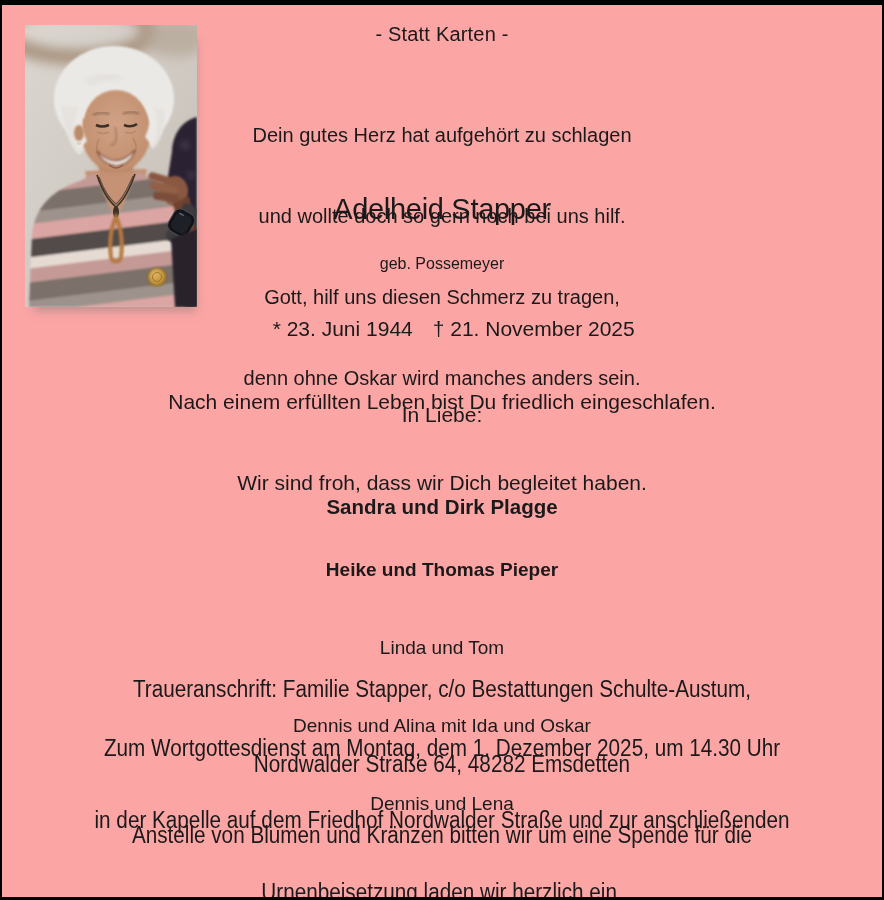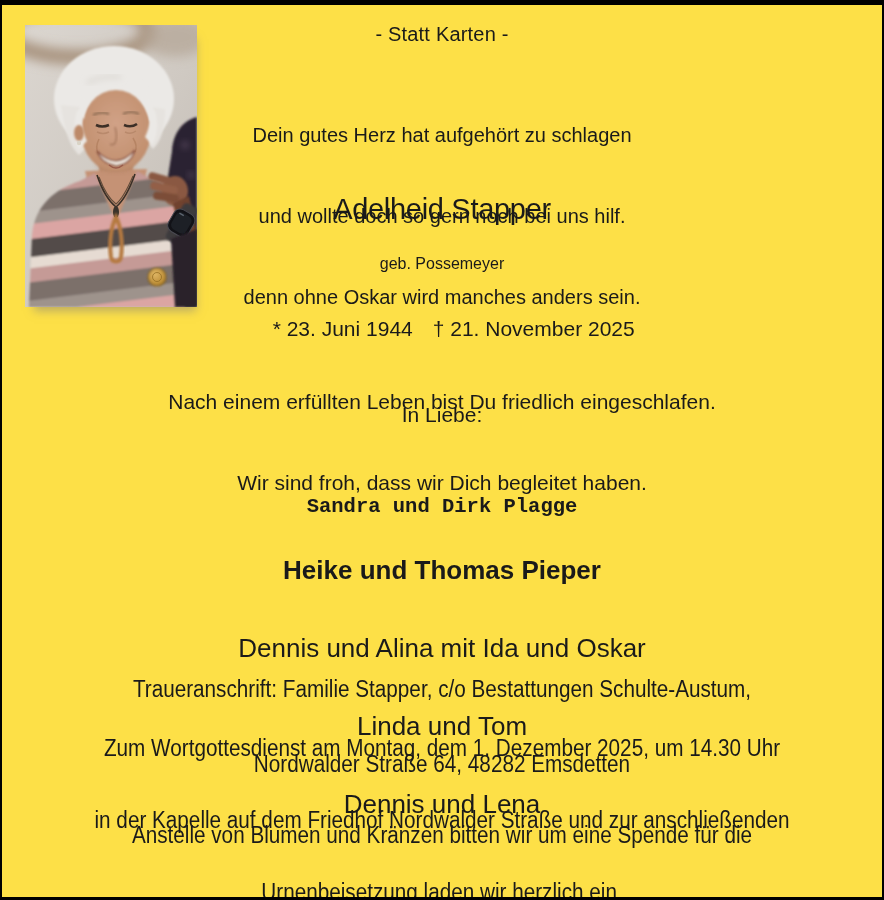--- a/index.html
+++ b/index.html
@@ -2,37 +2,37 @@
 <html lang="de"><head>
 <meta charset="utf-8">
 <style>
   html,body{margin:0;padding:0;background:#ffffff;}
   .sheet{
     position:relative;
     width:884px;height:900px;
     box-sizing:border-box;
     border-style:solid;border-color:#000;
     border-width:5px 2px 3px 2px;
-    background:#fde047;
+    background:#fca5a5;
     font-family:"Liberation Sans","DejaVu Sans",sans-serif;
     color:#1a1a1a;
     overflow:hidden;
   }
   .tblock{position:absolute;left:0;width:100%;text-align:center;white-space:pre;}
   .pre-header{top:18px;font-size:20px;letter-spacing:.2px;}
   .poem{top:63px;font-size:20px;line-height:27px;}
   .name{top:188px;font-size:29px;letter-spacing:-.3px;font-weight:400;}
   .maiden{top:250px;font-size:16px;}
   .dates{top:288px;font-size:21px;}
   .dates span{display:inline-block;}
   .dates .gap{width:20px;}
   .farewell{top:329px;font-size:21px;line-height:27px;}
   .salutation{top:398px;font-size:21px;}
-  .family-group1{top:437px;font-size:20.5px;line-height:26px;font-family:Liberation Mono, monospace;}
-  .family-group2{top:500px;font-size:26px;line-height:26px;}
+  .family-group1{top:437px;font-size:20.5px;line-height:26px;}
+  .family-group2{top:500px;font-size:19px;line-height:26px;}
   .fam-title{font-weight:700;}
   .narrow{transform:scaleX(0.9);transform-origin:50% 0;}
   .address{top:622px;font-size:23px;line-height:25px;}
   .service{top:683px;font-size:23px;line-height:24px;}
   .donation{top:769px;font-size:23px;line-height:24.5px;}
   .photo{
     position:absolute;left:23px;top:20px;width:172px;height:282px;
     box-shadow:4px 9px 9px -5px rgba(135,130,122,.55);
   }
   .photo svg{display:block;}
@@ -149,20 +149,21 @@
       </g>
       <path d="M146,214 L172,204 L172,282 L150,282 Z" fill="#2a242c" filter="url(#b1)"></path>
     </svg>
   </div>
 
   <div class="tblock pre-header">- Statt Karten -</div>
 
   <div class="tblock poem">
     <div>Dein gutes Herz hat aufgehört zu schlagen</div>
     <div>und wollte doch so gern noch bei uns hilf.</div>
+    <div>Gott, hilf uns diesen Schmerz zu tragen,</div>
     <div>denn ohne Oskar wird manches anders sein.</div>
   </div>
 
   <div class="tblock name">Adelheid Stapper</div>
   <div class="tblock maiden">geb. Possemeyer</div>
 
   <div class="tblock dates">
     <span>* 23. Juni 1944</span><span class="gap"></span><span>† 21. November 2025</span>
   </div>
 
@@ -172,22 +173,22 @@
   </div>
 
   <div class="tblock salutation">In Liebe:</div>
 
   <div class="tblock family-group1">
     <div class="fam-title">Sandra und Dirk Plagge</div>
   </div>
 
   <div class="tblock family-group2">
     <div class="fam-title">Heike und Thomas Pieper</div>
+    <div>Linda und Tom</div>
     <div>Dennis und Alina mit Ida und Oskar</div>
-    <div>Linda und Tom</div>
     <div>Dennis und Lena</div>
   </div>
 
   <div class="tblock narrow address">
     <div>Traueranschrift: Familie Stapper, c/o Bestattungen Schulte-Austum,</div>
     <div>Nordwalder Straße 64, 48282 Emsdetten</div>
   </div>
 
   <div class="tblock narrow service">
     <div>Zum Wortgottesdienst am Montag, dem 1. Dezember 2025, um 14.30 Uhr</div>

